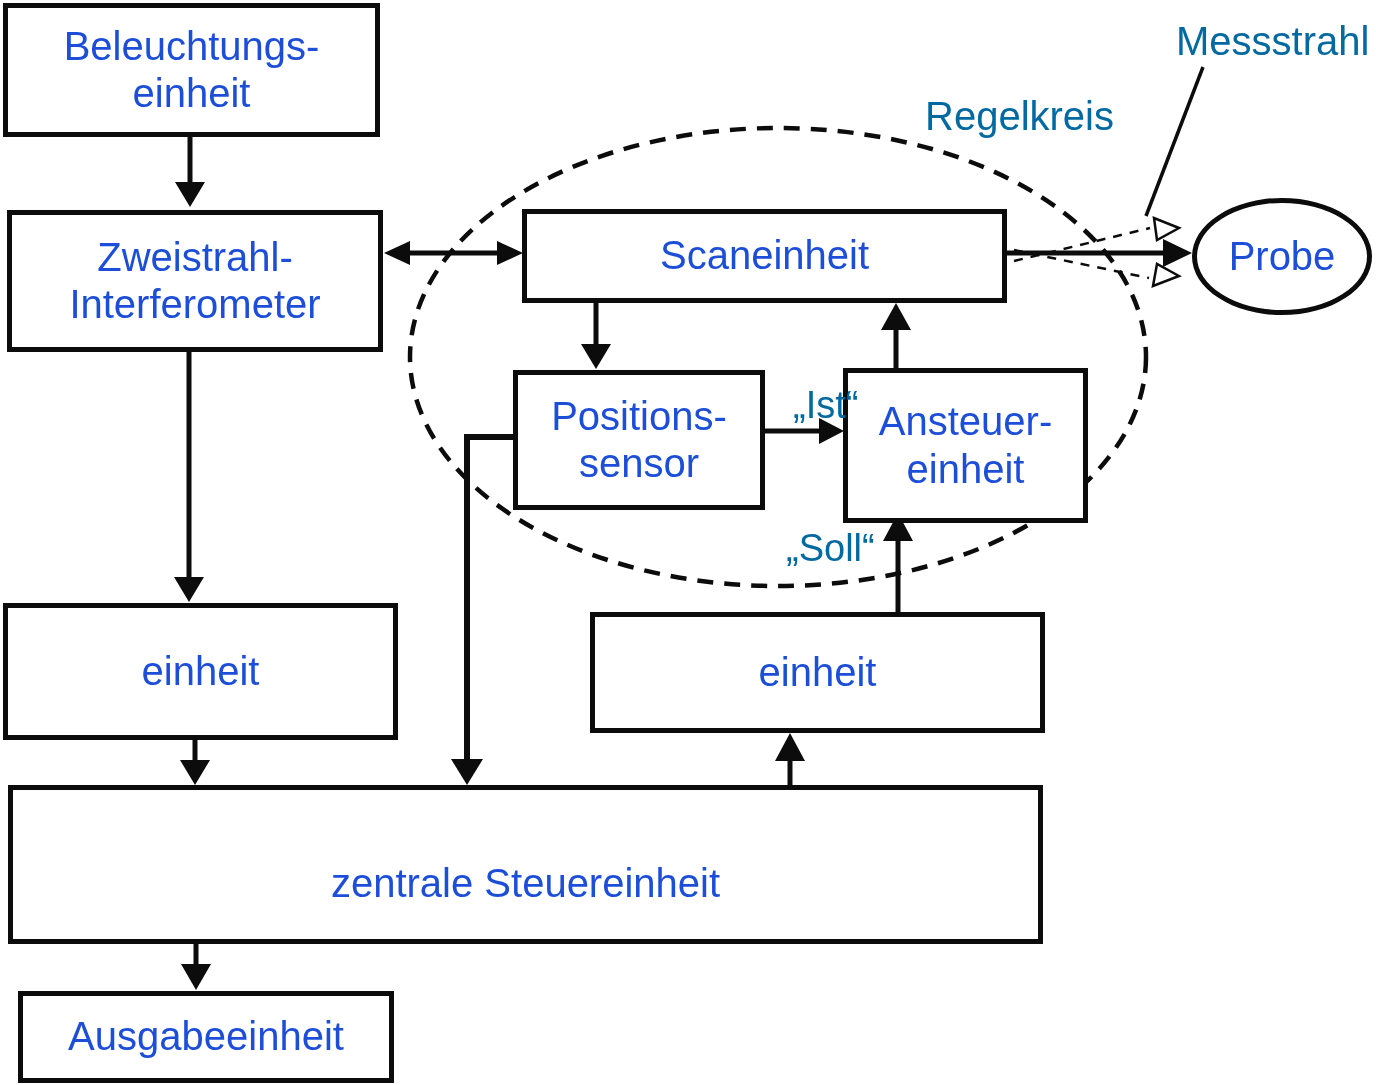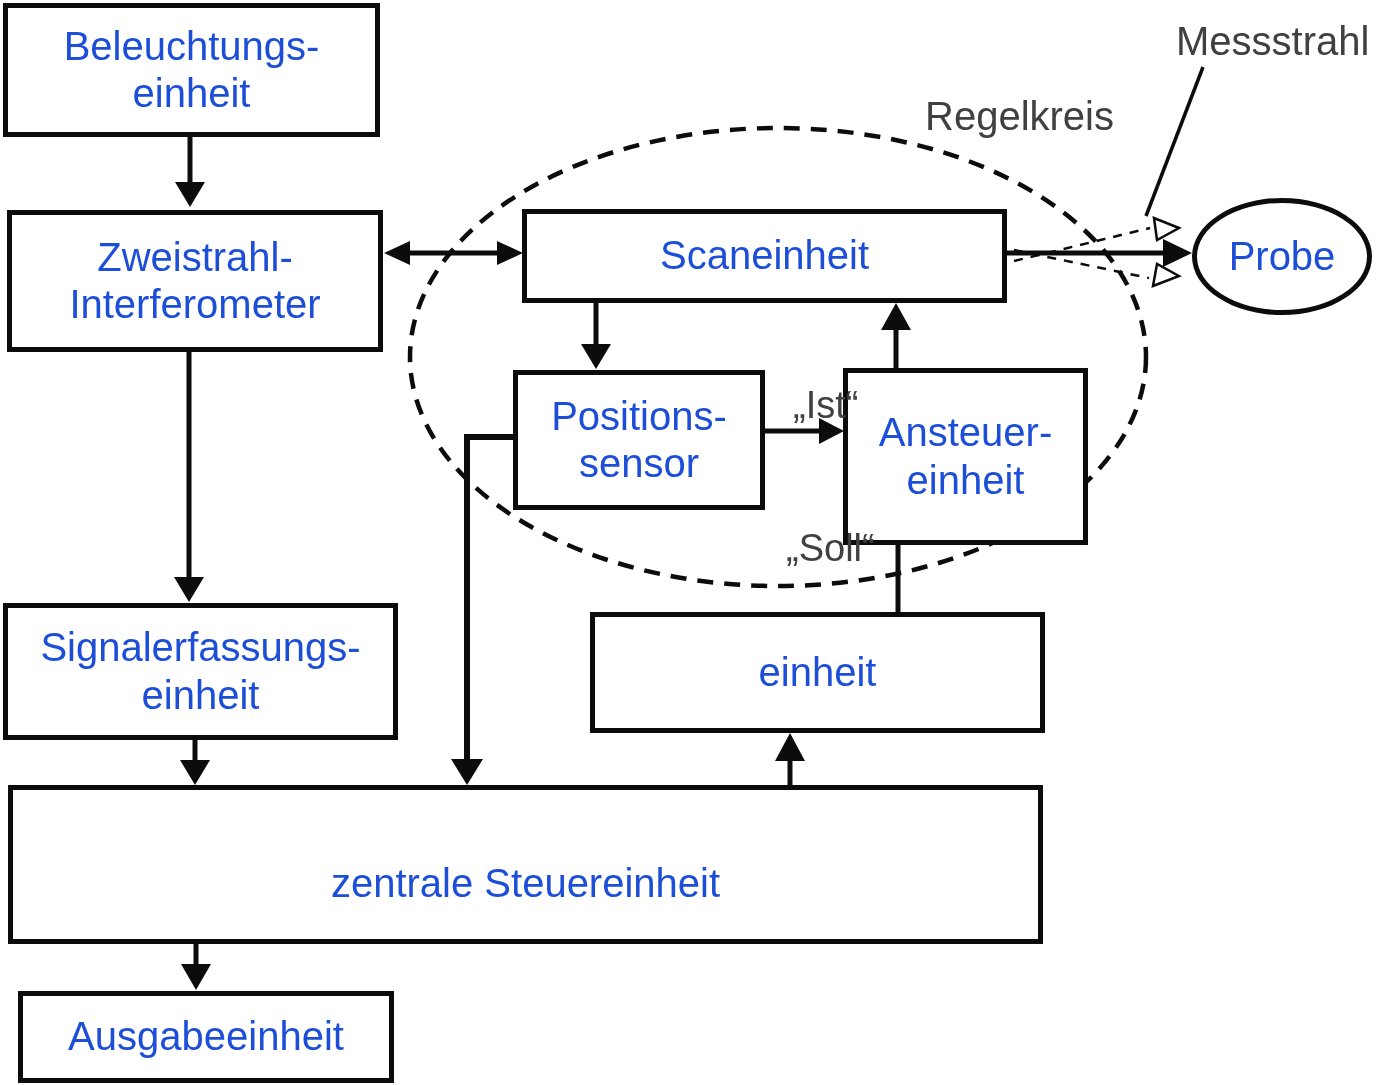--- a/index.html
+++ b/index.html
@@ -29,30 +29,30 @@
     text-align: center;
     font-size: 40px;
     line-height: 1.18;
     color: #1d4ed8;
   }
   .ellipse { border-radius: 50%; }
   .floating-label {
     position: absolute;
     font-size: 40px;
     white-space: nowrap;
-    color: #404040;
+    color: #0369a1;
   }
   .small-label { font-size: 38px; }
 
   
   #box-beleuchtungseinheit      { left: 3px;    top: 3px;   width: 377px; height: 134px; }
   #box-zweistrahl               { left: 7px;    top: 210px; width: 376px; height: 142px; }
   #box-scaneinheit              { left: 522px;  top: 209px; width: 485px; height: 94px;  }
   #box-positionssensor          { left: 513px;  top: 370px; width: 252px; height: 140px; }
-  #box-ansteuereinheit          { left: 843px;  top: 368px; width: 245px; height: 177px; }
+  #box-ansteuereinheit          { left: 843px;  top: 368px; width: 245px; height: 155px; }
   #box-mustergenerierung        { left: 590px;  top: 612px; width: 455px; height: 121px; }
   #box-signalerfassung          { left: 3px;    top: 603px; width: 395px; height: 137px; }
   #box-zentrale                 { left: 8px;    top: 785px; width: 1035px; height: 159px; padding-top: 38px; }
   #box-ausgabeeinheit           { left: 18px;   top: 991px; width: 376px; height: 92px;  }
   #box-probe                    { left: 1192px; top: 198px; width: 180px; height: 117px; }
 
   #label-regelkreis  { left: 925px;  top: 94px; }
   #label-messstrahl  { left: 1176px; top: 19px; }
   #label-ist         { left: 761px;  top: 384px; margin-left: 32px; }
   #label-soll        { left: 786px;  top: 527px; }
@@ -133,21 +133,20 @@
   <div class="box" id="box-ansteuereinheit">
     <span>Ansteuer-</span>
     <span>einheit</span>
   </div>
 
   <div class="box" id="box-mustergenerierung">
     <span>einheit</span>
   </div>
 
   <div class="box" id="box-signalerfassung">
-    <span>Signalerfassungs-</span>
     <span>einheit</span>
   </div>
 
   <div class="box" id="box-zentrale">
     <span>zentrale Steuereinheit</span>
   </div>
 
   <div class="box" id="box-ausgabeeinheit">
     <span>Ausgabeeinheit</span>
   </div>

